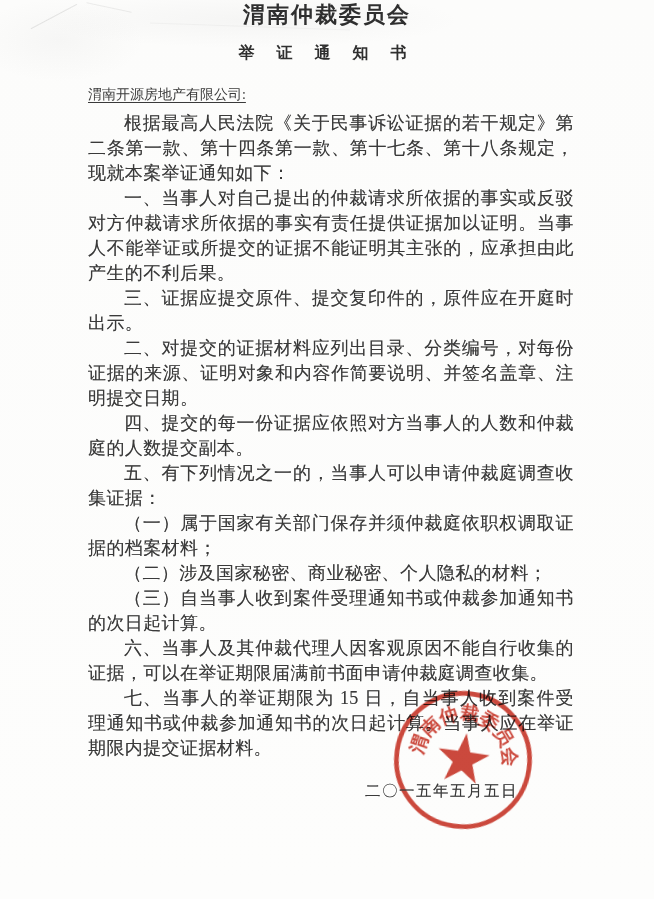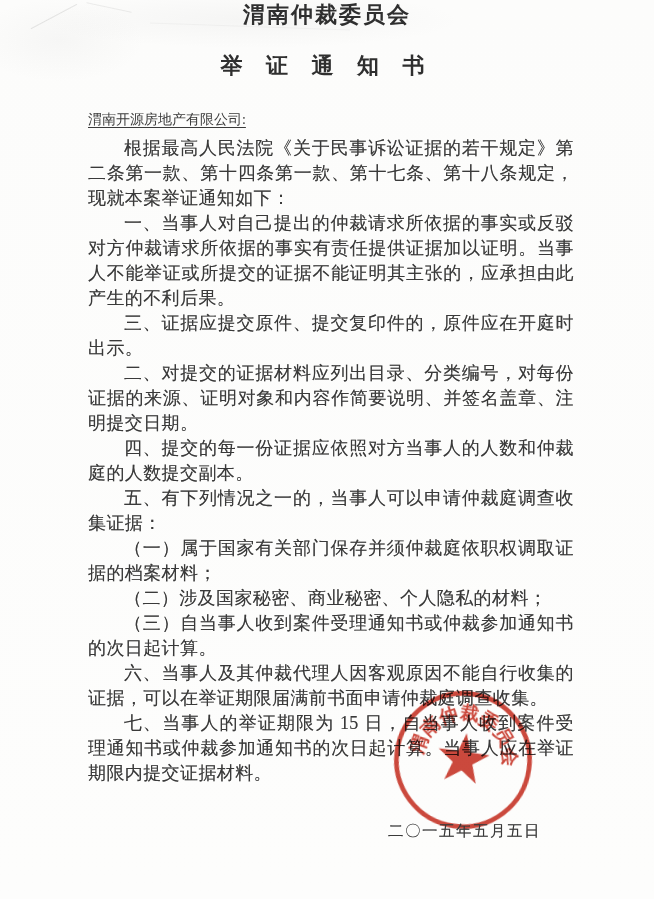--- a/index.html
+++ b/index.html
@@ -31,24 +31,24 @@
 
   .org-title {
     margin: 0;
     text-align: center;
     font-size: 22px;
     font-weight: bold;
     letter-spacing: 2px;
     color: #2f2f2f;
   }
   .doc-title {
-    margin: 8px;
+    margin: 0;
     padding-top: 13px;
     text-align: center;
-    font-size: 22px;
+    font-size: 16px;
     font-weight: bold;
     letter-spacing: 9px;
     color: #2f2f2f;
   }
   .content {
     padding: 18px 80px 0 88px;
   }
   .addressee {
     margin: 0 0 4px 0;
     font-size: 14px;
@@ -80,28 +80,27 @@
   }
   .seal circle { fill: none; stroke-width: 4.5px; }
   .seal polygon { stroke: none; }
   .seal text.seal-char {
     font-size: 18px;
     font-weight: bold;
     font-family: "Liberation Serif", "DejaVu Serif", serif;
   }
   .doc-date {
     position: absolute;
-    left: 388px;
+    left: 365px;
     top: 781px;
     font-size: 15.5px;
     letter-spacing: 1.5px;
     color: #3a3a3a;
     white-space: nowrap;
     text-shadow: 0 0 0.5px rgba(70,70,70,0.55);
-    margin-top: 40px;
   }
 </style>
 </head>
 <body>
 
 <div class="page">
 
   <div class="crease crease-1"></div>
   <div class="crease crease-2"></div>
   <div class="crease crease-3"></div>

